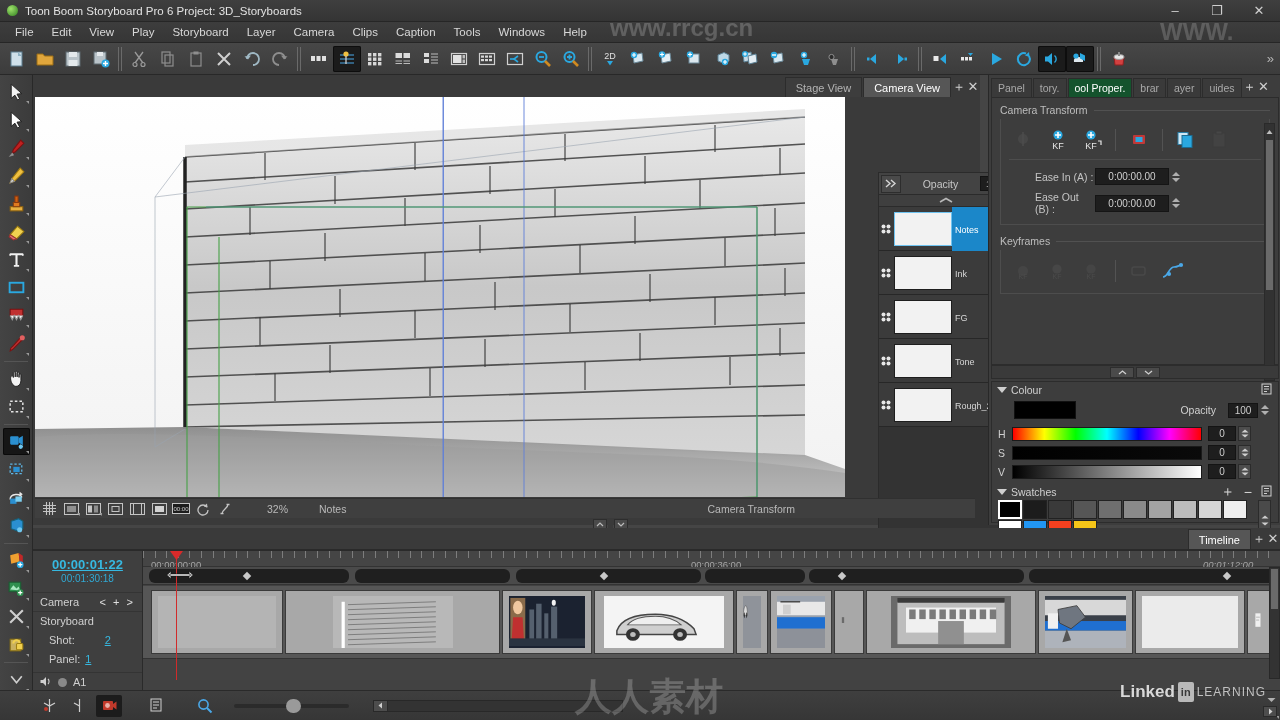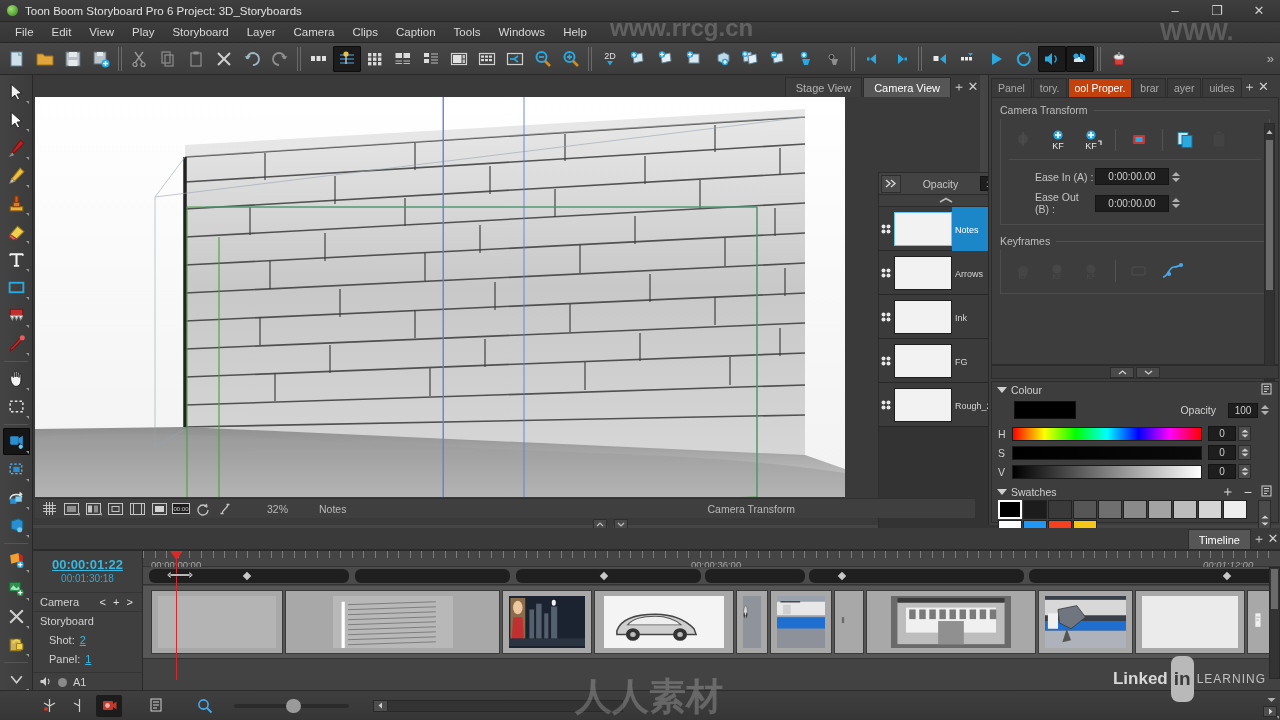--- a/index.html
+++ b/index.html
@@ -99,21 +99,21 @@
   .lay-pin { width:14px; flex:none; display:flex; align-items:center; justify-content:center;}
   .lay-foot { height:25px; background:#3f3f3f; border-top:1px solid #2b2b2b;
     display:flex; align-items:center; justify-content:center; gap:7px;}
 
   
   .rightpanel { position:absolute; left:988px; top:75px; width:292px; height:450px;
     background:#3d3d3d; border-left:1px solid #282828; }
   .rp-tabs { height:22px; display:flex; align-items:flex-end; padding-left:2px; overflow:hidden;}
   .rp-tab { height:19px; line-height:19px; padding:0 6px; font-size:10.5px; background:#3a3a3a;
     color:#a9a9a9; border:1px solid #2c2c2c; border-bottom:none; margin-right:1px; white-space:nowrap;}
-  .rp-tab.sel { background:#c2410c; color:#fff; }
+  .rp-tab.sel { background:#14532d; color:#fff; }
   .rp-body { position:absolute; left:2px; top:22px; width:288px; height:268px;
     background:#3d3d3d; border:1px solid #2c2c2c; }
   .group { margin:6px 8px 0 8px; }
   .group-title { font-size:10.5px; color:#bdbdbd; display:flex; align-items:center; gap:6px; margin-bottom:3px;}
   .group-title .rule { flex:1; height:1px; background:#515151; }
   .groupbox { border:1px solid #4d4d4d; border-top:none; padding:6px 4px; }
   .iconrow { display:flex; align-items:center; gap:4px; padding:2px 4px 6px 4px;}
   .ibtn { width:30px;height:26px;display:flex;align-items:center;justify-content:center;}
   .ibtn.dis { opacity:.35; }
   .vline { width:1px;height:22px;background:#535353;margin:0 4px;}
@@ -182,21 +182,21 @@
   .tl-bottom { position:absolute; left:0; top:690px; width:1280px; height:30px;
     background:linear-gradient(#3f3f3f,#363636); border-top:1px solid #2a2a2a;
     display:flex; align-items:center; padding-left:36px; gap:4px;}
   .bbtn { width:26px;height:22px;display:flex;align-items:center;justify-content:center;border-radius:2px;}
   .bbtn.activered { background:#1c1c1c; }
   .slider-track { width:115px;height:4px;background:#2b2b2b;border-radius:2px;position:relative;}
   .slider-knob { position:absolute; top:-5px; left:52px; width:15px;height:14px;background:#9a9a9a;border-radius:7px;}
   .hscroll { width:250px;height:12px;background:#333;border:1px solid #282828;position:relative;}
   .linkedin { position:absolute; right:14px; bottom:18px; display:flex; align-items:center; gap:3px;
     font-size:17px; font-weight:bold; color:#d8d8d8;}
-  .in-badge { background:#b9b9b9; color:#3a3a3a; padding:12px 3px; border-radius:8px; font-size:19px;}
+  .in-badge { background:#b9b9b9; color:#3a3a3a; padding:4px 3px; border-radius:2px; font-size:11px;}
   .learning { font-size:12px; font-weight:normal; letter-spacing:1px; color:#c0c0c0;}
   .wm { position:absolute; color:rgba(255,255,255,.10); font-weight:bold; pointer-events:none;
     font-family:"Liberation Sans",sans-serif; z-index:50;}
 </style>
 </head>
 <body>
 
 <div id="app">
 
   <div class="titlebar">
@@ -804,57 +804,57 @@
           <div class="lay-row">
             <span class="lay-grip">
               <svg width="10" height="10" viewBox="0 0 10 10">
                 <circle cx="2.5" cy="2.5" r="2" fill="#e8e8e8"></circle>
                 <circle cx="7.5" cy="2.5" r="2" fill="#e8e8e8"></circle>
                 <circle cx="2.5" cy="7.5" r="2" fill="#e8e8e8"></circle>
                 <circle cx="7.5" cy="7.5" r="2" fill="#e8e8e8"></circle>
               </svg>
             </span>
             <span class="lay-thumb"></span>
-            <span class="lay-name">Arrows</span>
-            <span class="lay-pin">
-              <svg width="8" height="14" viewBox="0 0 8 14">
-                <circle cx="4" cy="2.4" r="2" fill="#cfcfcf"></circle>
-                <path d="M4 4.5 L4 9 M1 6 L7 6 M4 9 L1.5 13 M4 9 L6.5 13" stroke="#cfcfcf" stroke-width="1"></path>
-              </svg>
-            </span>
-          </div>
-          <div class="lay-row">
-            <span class="lay-grip">
-              <svg width="10" height="10" viewBox="0 0 10 10">
-                <circle cx="2.5" cy="2.5" r="2" fill="#e8e8e8"></circle>
-                <circle cx="7.5" cy="2.5" r="2" fill="#e8e8e8"></circle>
-                <circle cx="2.5" cy="7.5" r="2" fill="#e8e8e8"></circle>
-                <circle cx="7.5" cy="7.5" r="2" fill="#e8e8e8"></circle>
-              </svg>
-            </span>
-            <span class="lay-thumb"></span>
             <span class="lay-name">Ink</span>
             <span class="lay-pin">
               <svg width="8" height="14" viewBox="0 0 8 14">
                 <circle cx="4" cy="2.4" r="2" fill="#cfcfcf"></circle>
                 <path d="M4 4.5 L4 9 M1 6 L7 6 M4 9 L1.5 13 M4 9 L6.5 13" stroke="#cfcfcf" stroke-width="1"></path>
               </svg>
             </span>
           </div>
           <div class="lay-row">
             <span class="lay-grip">
               <svg width="10" height="10" viewBox="0 0 10 10">
                 <circle cx="2.5" cy="2.5" r="2" fill="#e8e8e8"></circle>
                 <circle cx="7.5" cy="2.5" r="2" fill="#e8e8e8"></circle>
                 <circle cx="2.5" cy="7.5" r="2" fill="#e8e8e8"></circle>
                 <circle cx="7.5" cy="7.5" r="2" fill="#e8e8e8"></circle>
               </svg>
             </span>
             <span class="lay-thumb"></span>
             <span class="lay-name">FG</span>
+            <span class="lay-pin">
+              <svg width="8" height="14" viewBox="0 0 8 14">
+                <circle cx="4" cy="2.4" r="2" fill="#cfcfcf"></circle>
+                <path d="M4 4.5 L4 9 M1 6 L7 6 M4 9 L1.5 13 M4 9 L6.5 13" stroke="#cfcfcf" stroke-width="1"></path>
+              </svg>
+            </span>
+          </div>
+          <div class="lay-row">
+            <span class="lay-grip">
+              <svg width="10" height="10" viewBox="0 0 10 10">
+                <circle cx="2.5" cy="2.5" r="2" fill="#e8e8e8"></circle>
+                <circle cx="7.5" cy="2.5" r="2" fill="#e8e8e8"></circle>
+                <circle cx="2.5" cy="7.5" r="2" fill="#e8e8e8"></circle>
+                <circle cx="7.5" cy="7.5" r="2" fill="#e8e8e8"></circle>
+              </svg>
+            </span>
+            <span class="lay-thumb"></span>
+            <span class="lay-name">Tone</span>
             <span class="lay-pin">
               <svg width="8" height="14" viewBox="0 0 8 14">
                 <circle cx="4" cy="2.4" r="2" fill="#cfcfcf"></circle>
                 <path d="M4 4.5 L4 9 M1 6 L7 6 M4 9 L1.5 13 M4 9 L6.5 13" stroke="#cfcfcf" stroke-width="1"></path>
               </svg>
             </span>
           </div>
           <div class="lay-row">
             <span class="lay-grip">
               <svg width="10" height="10" viewBox="0 0 10 10">
@@ -1250,21 +1250,21 @@
   <div class="timeline">
     <div class="tl-left">
       <div class="tc-main">00:00:01:22</div>
       <div class="tc-sub">00:01:30:18</div>
       <div class="tl-rowlbl" style="margin-top:8px;">
         <span>Camera</span>
         <span style="flex:1"></span>
         <span style="color:#e0e0e0;letter-spacing:2px;margin-right:7px;">&lt; + &gt;</span>
       </div>
       <div class="tl-rowlbl">Storyboard</div>
-      <div class="tl-rowlbl" style="padding-left:16px;border-top:none;">
+      <div class="tl-rowlbl" style="padding-left:16px;border-top:none;gap:25px;">
         <span>Shot:</span>
         <span style="color:#36b8e0;text-decoration:underline;margin-left:5px;">2</span>
       </div>
       <div class="tl-rowlbl" style="padding-left:16px;border-top:none;">
         <span>Panel:</span>
         <span style="color:#36b8e0;text-decoration:underline;margin-left:5px;">1</span>
       </div>
       <div class="tl-rowlbl" style="margin-top:4px;">
         <span style="margin-right:5px;">
           <svg width="13" height="11" viewBox="0 0 13 11">

